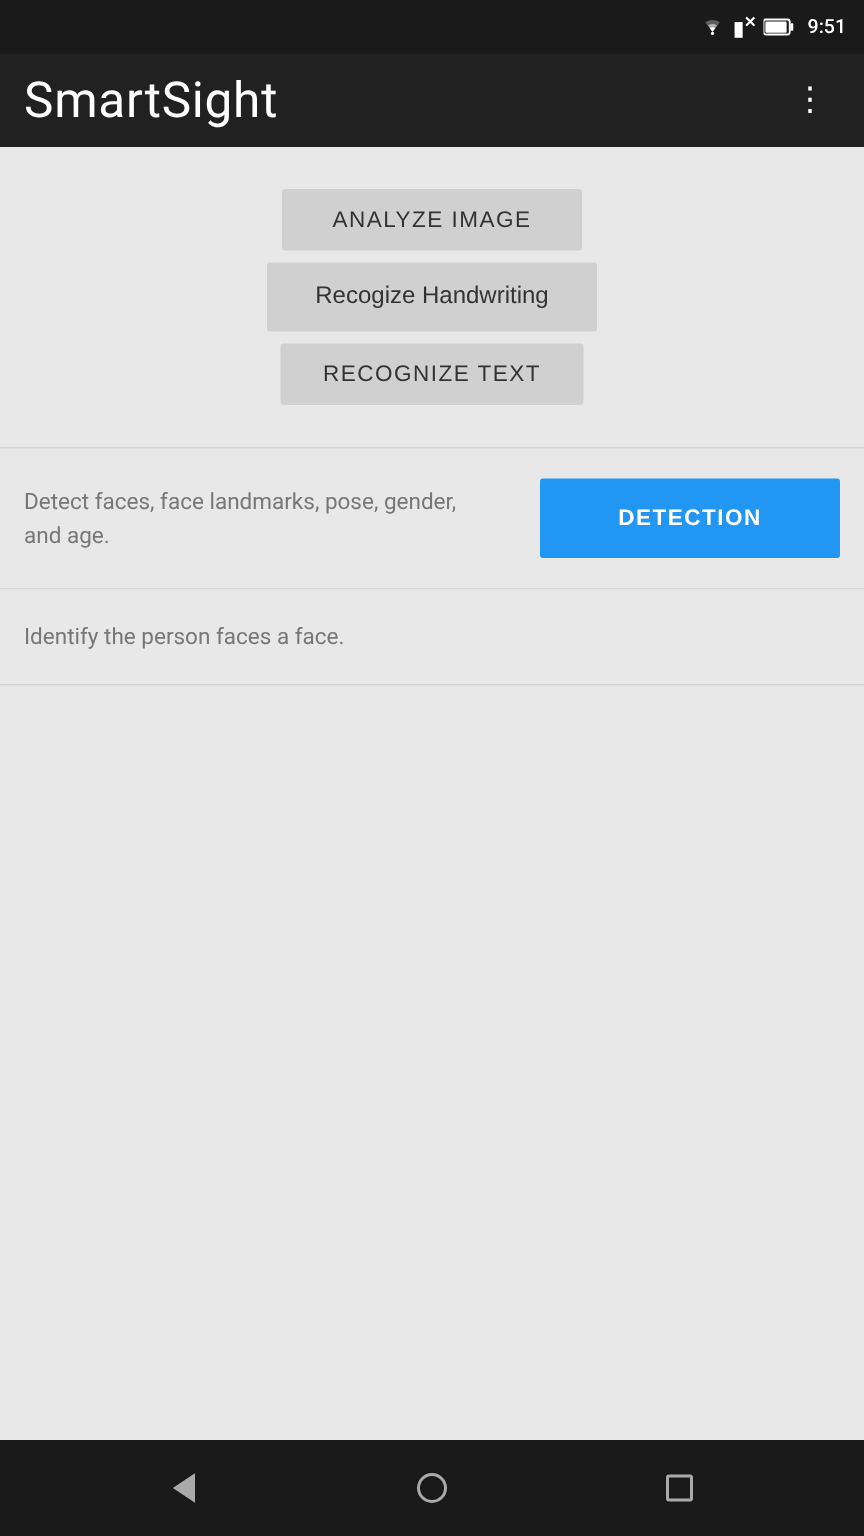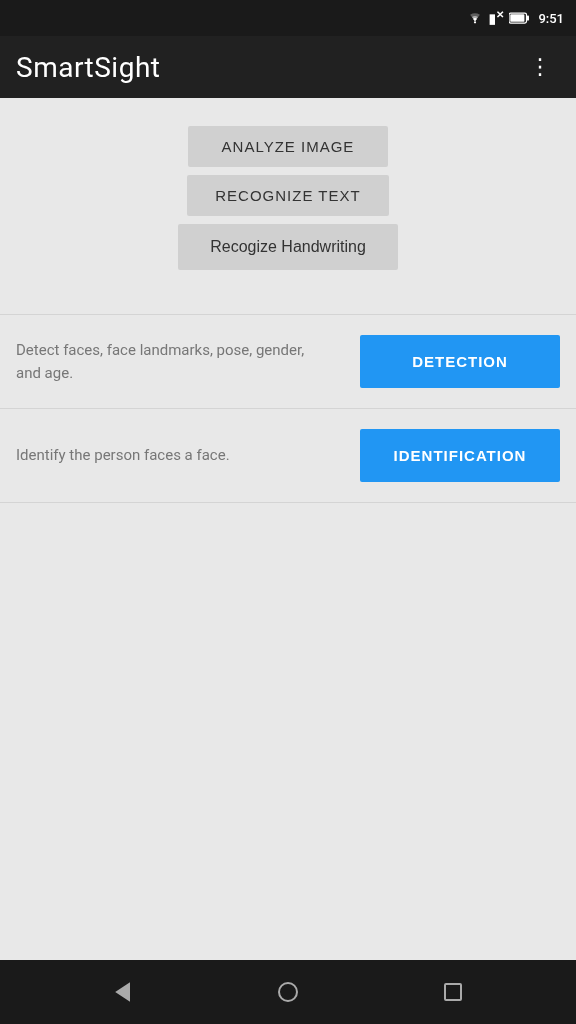--- a/index.html
+++ b/index.html
@@ -47,21 +47,21 @@
       background: #212121;
       height: 62px;
       display: flex;
       align-items: center;
       justify-content: space-between;
       padding: 0 16px;
     }
 
     .app-title {
       color: white;
-      font-size: 28px;
+      font-size: 33px;
       font-weight: 400;
       letter-spacing: 0.5px;
     }
 
     .overflow-menu {
       color: white;
       font-size: 22px;
       cursor: pointer;
       padding: 8px;
       line-height: 1;
@@ -78,21 +78,21 @@
       padding-top: 28px;
       gap: 0;
     }
 
     
     .top-buttons {
       display: flex;
       flex-direction: column;
       align-items: center;
       gap: 8px;
-      margin-bottom: 36px;
+      margin-bottom: 20px;
     }
 
     .gray-button {
       background: #d0d0d0;
       border: none;
       border-radius: 2px;
       padding: 12px 28px;
       font-size: 15px;
       font-weight: 500;
       color: #333;
@@ -219,32 +219,31 @@
 
 <div class="app-bar">
   <span class="app-title">SmartSight</span>
   <span class="overflow-menu">⋮</span>
 </div>
 
 <div class="main-content">
 
   <div class="top-buttons">
     <button class="gray-button analyze">ANALYZE IMAGE</button>
+    <button class="gray-button handwriting">Recogize Handwriting</button>
     <button class="gray-button recognize">RECOGNIZE TEXT</button>
-    <button class="gray-button handwriting">Recogize Handwriting</button>
   </div>
 
   <div class="feature-row">
     <span class="feature-description">Detect faces, face landmarks, pose, gender, and age.</span>
     <button class="feature-button">DETECTION</button>
   </div>
 
   <div class="feature-row">
     <span class="feature-description">Identify the person faces a face.</span>
-    <button class="feature-button">IDENTIFICATION</button>
   </div>
 
 </div>
 
 <div class="nav-bar">
 
   <div class="nav-icon">
     <svg width="24" height="24" viewBox="0 0 24 24" xmlns="http://www.w3.org/2000/svg">
       <polygon points="18,4 6,12 18,20" fill="#aaa"></polygon>
     </svg>

